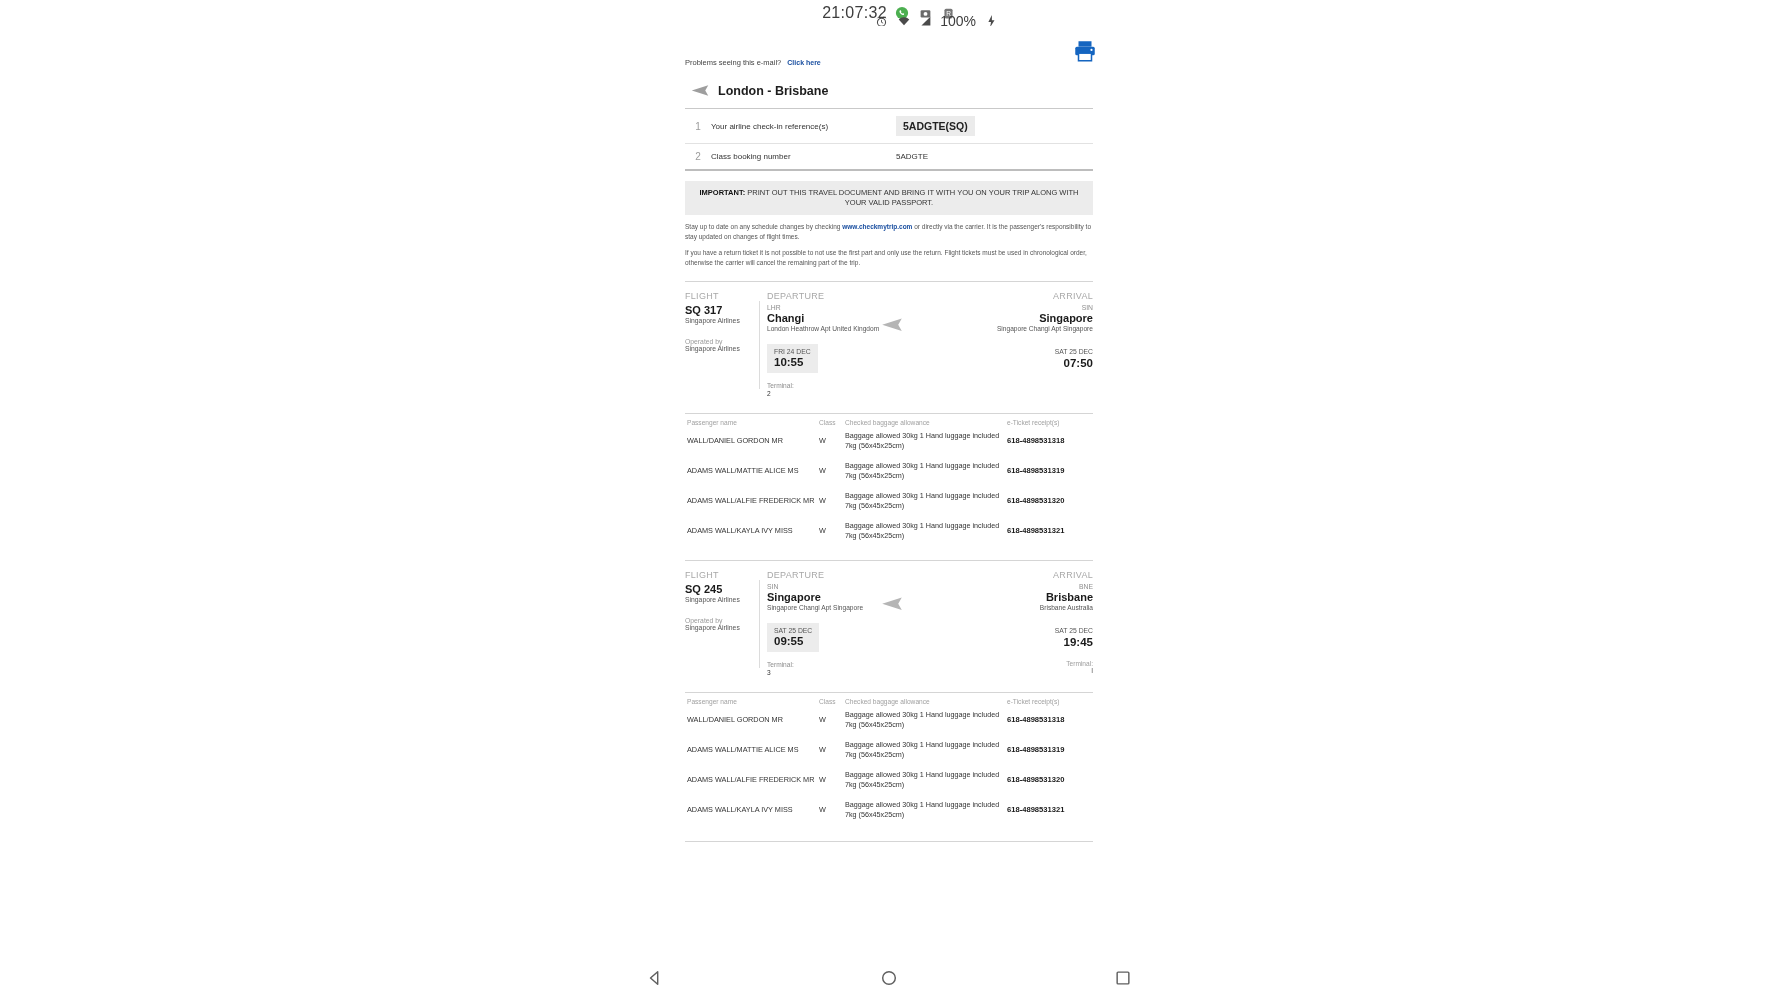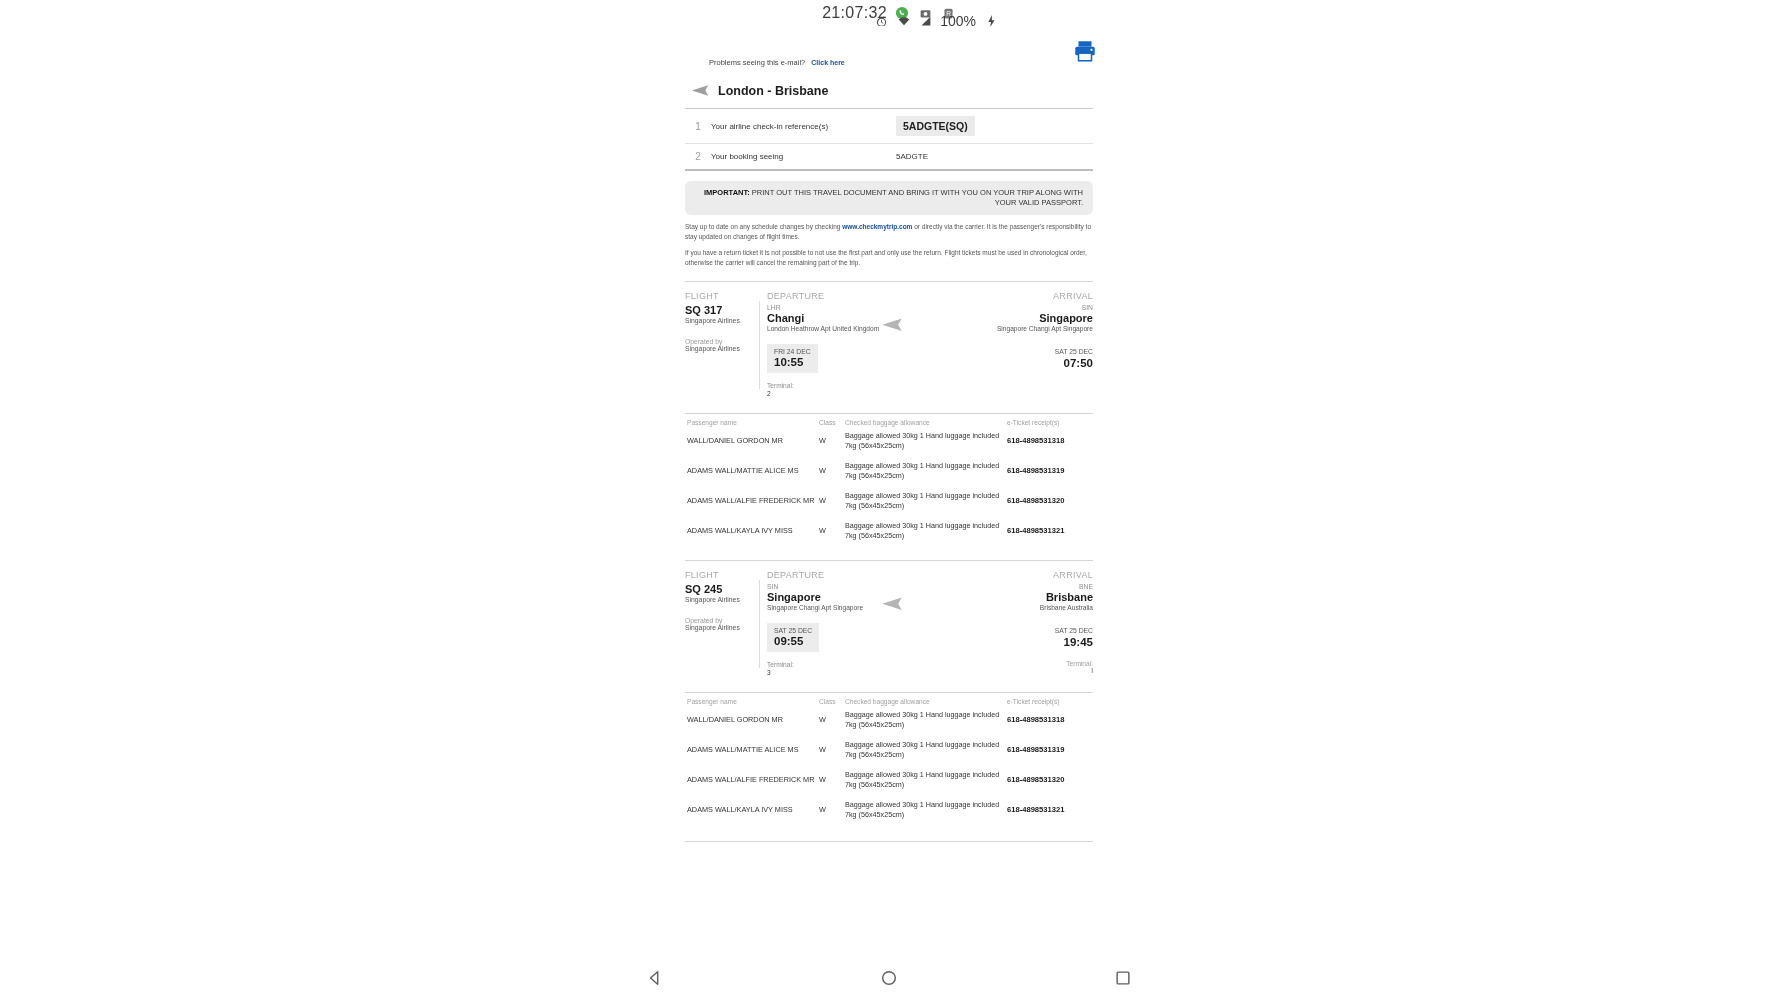--- a/index.html
+++ b/index.html
@@ -82,21 +82,20 @@
     color: #333;
   }
 
   .prob-row {
     display: flex;
     align-items: baseline;
     gap: 6px;
     font-size: 7.5px;
     color: #444;
     margin-bottom: 6px;
-    margin-left: 24px;
   }
   .prob-link {
     color: #1a4fa0;
     font-weight: bold;
     font-size: 7px;
     text-decoration: none;
   }
 
   .head-row {
     display: flex;
@@ -168,25 +167,24 @@
     padding: 4px 7px;
     display: inline-block;
   }
   .ref-value { font-size: 8px; color: #333; }
   .ref-row.last { border-bottom: 2px solid #bdbdbd; }
 
   .important-box {
     background: #ececec;
     padding: 7px 10px;
     margin-top: 10px;
-    text-align: right;
+    text-align: center;
     font-size: 7.5px;
     color: #333;
     line-height: 1.35;
-    border-radius: 6px;
   }
   .important-box b { color: #111; }
 
   .note {
     font-size: 6.5px;
     color: #555;
     line-height: 1.45;
     margin-top: 7px;
   }
   .note a { color: #1a4fa0; font-weight: bold; text-decoration: none; }
@@ -387,21 +385,21 @@
       </div>
 
       <div class="ref-row">
         <div class="ref-num">1</div>
         <div class="ref-label">Your airline check-in reference(s)</div>
         <div><span class="ref-value-hl">5ADGTE(SQ)</span></div>
       </div>
 
       <div class="ref-row last">
         <div class="ref-num">2</div>
-        <div class="ref-label">Your booking seeing</div>
+        <div class="ref-label">Class booking number</div>
         <div class="ref-value">5ADGTE</div>
       </div>
 
       <div class="important-box">
         <b>IMPORTANT:</b>
         <span>PRINT OUT THIS TRAVEL DOCUMENT AND BRING IT WITH YOU ON YOUR TRIP ALONG WITH YOUR VALID PASSPORT.</span>
       </div>
 
       <div class="note">
         <span>Stay up to date on any schedule changes by checking </span><a href="#">www.checkmytrip.com</a><span> or directly via the carrier. It is the passenger's responsibility to stay updated on changes of flight times.</span>

